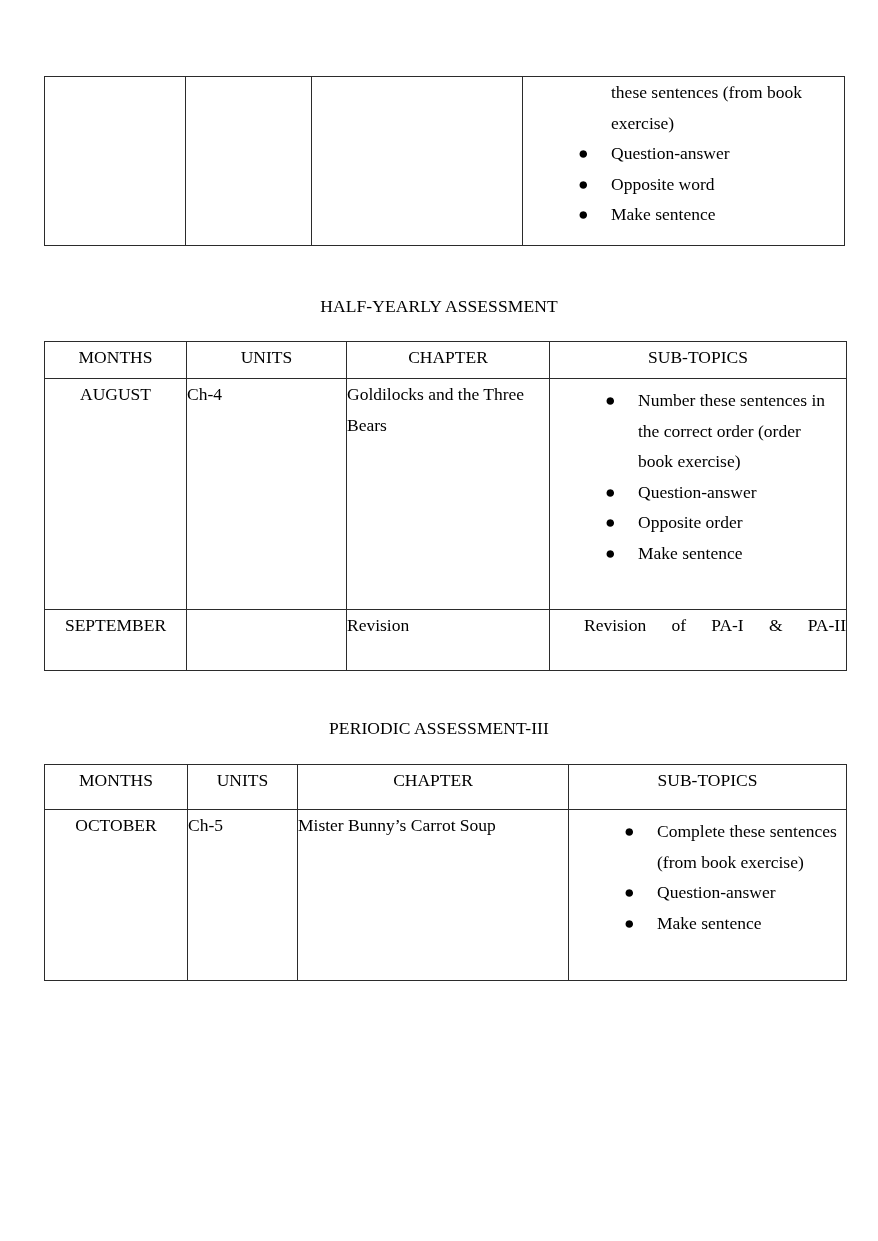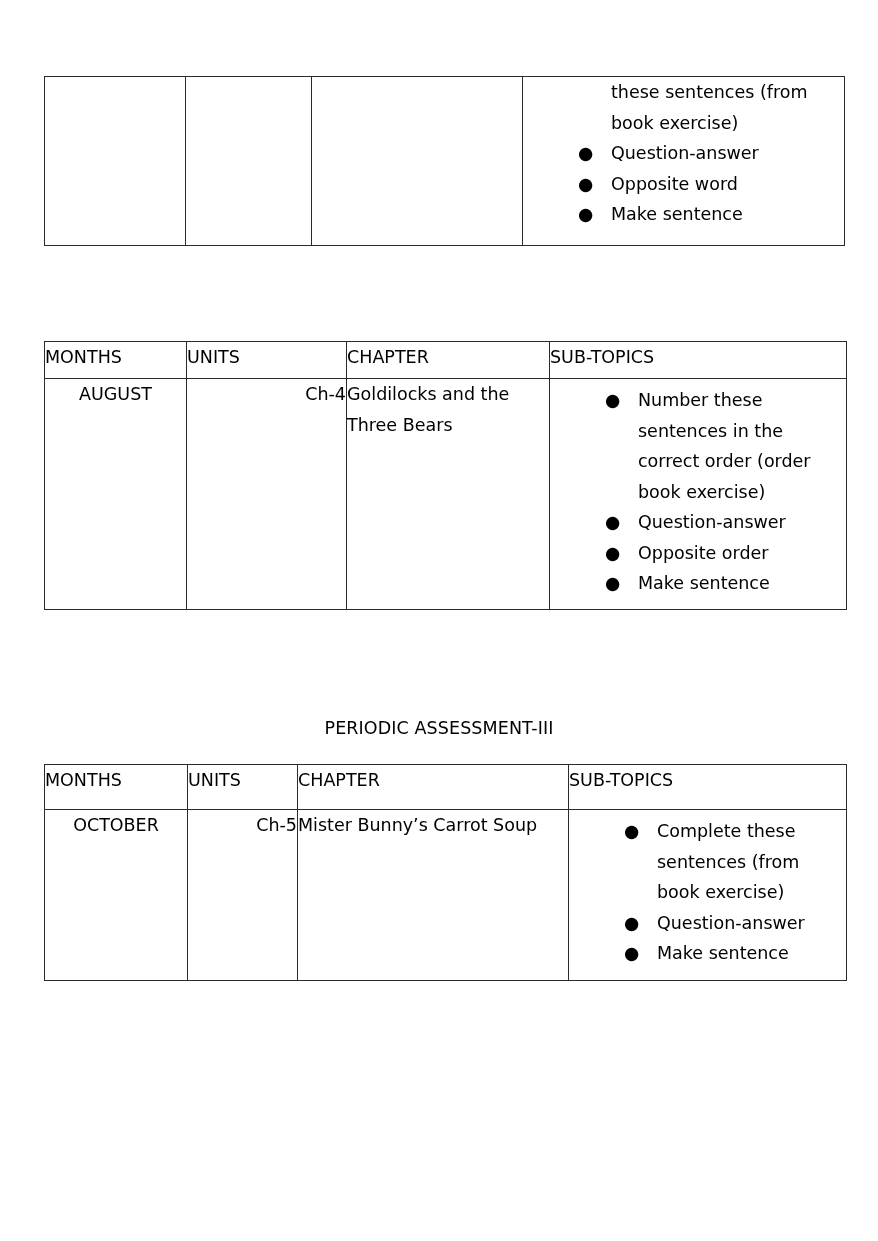--- a/index.html
+++ b/index.html
@@ -15,20 +15,21 @@
     font-family: "DejaVu Sans", "Liberation Sans", sans-serif;
     color: #000000;
     overflow: hidden;
   }
   .page {
     position: absolute;
     left: 0;
     top: 0;
     width: 878px;
     height: 1241px;
+    font-family: Liberation Serif, serif;
   }
 
   table.doc-table {
     border-collapse: collapse;
     table-layout: fixed;
     position: absolute;
   }
   table.doc-table td {
     border: 1px solid #2b2b2b;
     vertical-align: top;
@@ -86,29 +87,29 @@
   #table-periodic-3 td.c1 { width: 142px; }
   #table-periodic-3 td.c2 { width: 109px; }
   #table-periodic-3 td.c3 { width: 270px; }
   #table-periodic-3 td.c4 { width: 277px; }
   #table-periodic-3 tr.header-row td { height: 44px; }
   #table-periodic-3 tr.row-october td { height: 170px; }
   #table-periodic-3 tr.row-november td { height: 156px; }
 
   
   .col-head {
-    text-align: left;
+    text-align: center;
     padding-top: 6px;
   }
   .cell-month {
     text-align: center;
     padding-top: 6px;
   }
   .cell-plain {
-    text-align: right;
+    text-align: left;
     padding-top: 6px;
     padding-left: 11px;
     padding-right: 6px;
   }
   .cell-chapter {
     text-align: left;
     padding-top: 6px;
     padding-left: 13px;
     padding-right: 8px;
   }
@@ -171,20 +172,21 @@
             <li>
               <span class="bullet-dot">●</span>
               <span>Make sentence</span>
             </li>
           </ul>
         </td>
       </tr>
     </tbody>
   </table>
 
+  <div id="heading-half-yearly" class="section-heading">HALF-YEARLY ASSESSMENT</div>
 
   <table id="table-half-yearly" class="doc-table">
     <tbody>
       <tr class="header-row">
         <td class="c1 col-head">MONTHS</td>
         <td class="c2 col-head">UNITS</td>
         <td class="c3 col-head">CHAPTER</td>
         <td class="c4 col-head">SUB-TOPICS</td>
       </tr>
 
@@ -207,20 +209,26 @@
               <span>Opposite order</span>
             </li>
             <li>
               <span class="bullet-dot">●</span>
               <span>Make sentence</span>
             </li>
           </ul>
         </td>
       </tr>
 
+      <tr class="row-september">
+        <td class="c1 cell-month">SEPTEMBER</td>
+        <td class="c2 cell-plain"></td>
+        <td class="c3 cell-chapter">Revision</td>
+        <td class="c4 cell-justify">Revision of  PA-I  &amp;  PA-II</td>
+      </tr>
     </tbody>
   </table>
 
   <div id="heading-periodic-3" class="section-heading">PERIODIC ASSESSMENT-III</div>
 
   <table id="table-periodic-3" class="doc-table">
     <tbody>
       <tr class="header-row">
         <td class="c1 col-head">MONTHS</td>
         <td class="c2 col-head">UNITS</td>

